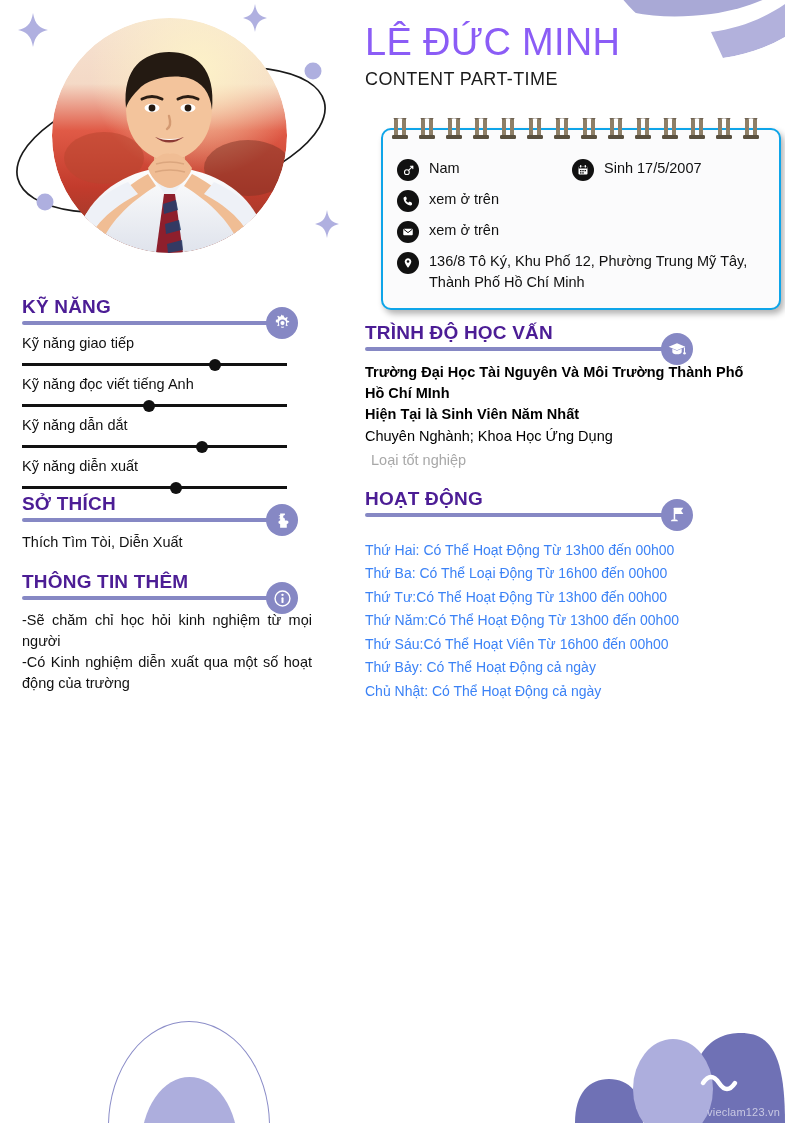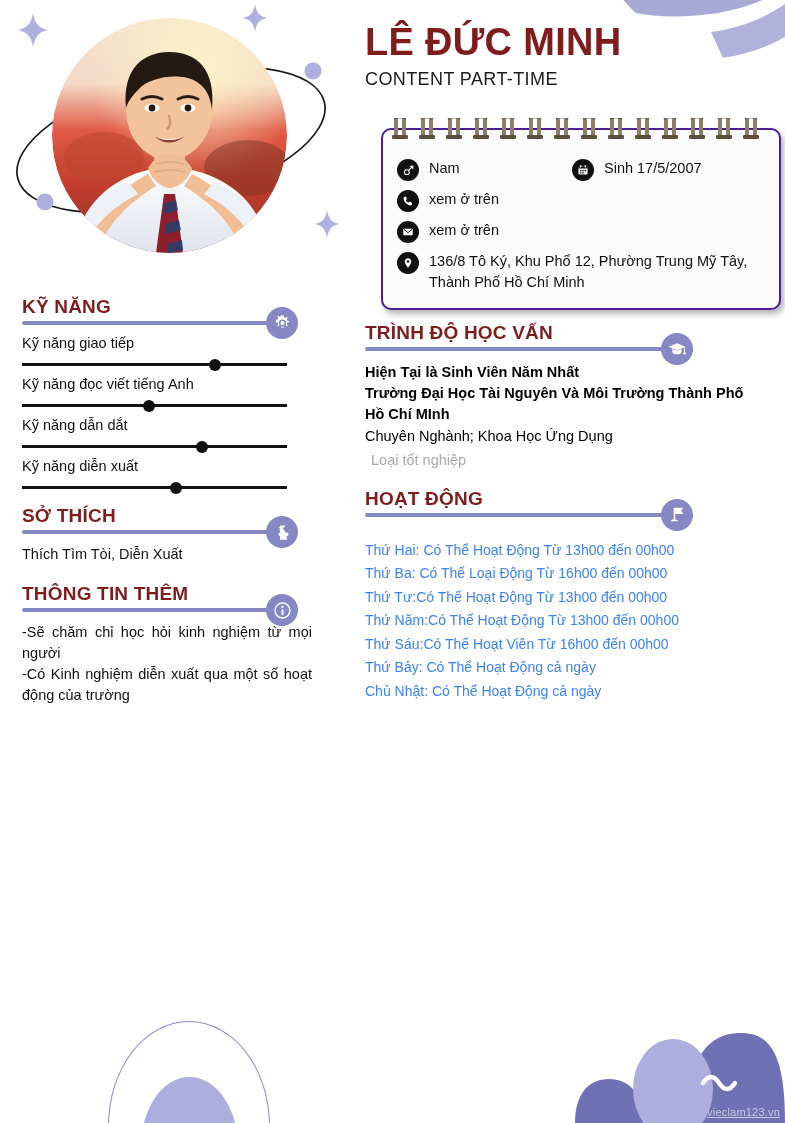--- a/index.html
+++ b/index.html
@@ -10,21 +10,21 @@
     overflow:hidden;
   }
   #page {
     position:relative;
     width:785px; height:1123px;
     background:#ffffff;
     overflow:hidden;
   }
 
   
-  .deco { position:absolute; pointer-events:none;text-decoration:underline; }
+  .deco { position:absolute; pointer-events:none; }
 
   #blob-top-right { top:-72px; right:-42px; width:330px; height:210px; overflow:hidden; }
   #blob-top-right svg { display:block; }
 
   #orbit-ring {
     left:6px; top:18px; width:330px; height:230px;
   }
   .sparkle { position:absolute; }
 
   #footer-rings { left:108px; bottom:-108px; width:162px; height:210px; }
@@ -47,32 +47,32 @@
   
   #photo-wrap {
     position:absolute; left:52px; top:18px;
     width:235px; height:235px; border-radius:50%; overflow:hidden;
   }
   #photo-wrap svg { display:block; }
 
   
   #header { position:absolute; left:365px; top:22px; width:400px; }
   #full-name {
-    font-size:38px; font-weight:bold; color:#7f1d1d; letter-spacing:.3px;
+    font-size:38px; font-weight:normal; color:#8b5cf6; letter-spacing:.3px;
     line-height:1.08; white-space:nowrap;
   }
   #job-title {
     font-size:18px; color:#1b1b1b; letter-spacing:.4px; margin-top:6px;
   }
 
   
   #contact-card {
     position:absolute; left:381px; top:128px; width:400px; height:182px;
     background:#fbfbfc;
-    border:2px solid #4c1d95;
+    border:2px solid #0ea5e9;
     border-radius:10px;
     box-shadow:3px 4px 6px rgba(0,0,0,.30);
   }
   #spiral { position:absolute; left:8px; top:-12px; width:384px; height:26px; }
   #contact-rows {
     position:absolute; left:14px; top:28px; right:10px;
   }
   .c-row { display:flex; align-items:flex-start; margin-bottom:8px; }
   .c-ico {
     width:22px; height:22px; border-radius:50%; background:#111;
@@ -84,21 +84,21 @@
   .c-split > .c-half { display:flex; align-items:flex-start; }
   .c-half.left { width:175px; }
 
   
   #left-col { position:absolute; left:22px; top:296px; width:290px; }
   #right-col { position:absolute; left:365px; top:322px; width:400px; }
 
   
   .sec { position:relative; margin-bottom:4px; }
   .sec-title {
-    font-size:19px; font-weight:bold; color:#7f1d1d;
+    font-size:19px; font-weight:bold; color:#4c1d95;
     letter-spacing:.2px; padding-bottom:3px;
   }
   .sec-bar { position:relative; height:4px; background:#8688c4; border-radius:2px; }
   .sec-badge {
     position:absolute; right:-8px; top:-14px;
     width:32px; height:32px; border-radius:50%;
     background:#8688c4;
     display:flex; align-items:center; justify-content:center;
   }
   .sec-badge svg { display:block; }
@@ -424,21 +424,21 @@
           </div>
         </div>
         <div class="skill">
           <div class="skill-name">Kỹ năng diễn xuất</div>
           <div class="slider">
             <div class="slider-dot" style="left: 58%;"></div>
           </div>
         </div>
       </div>
 
-    <div class="sec" style="margin-top:16px">
+    <div class="sec" style="margin-top:4px">
       <div class="sec-title">SỞ THÍCH</div>
       <div class="sec-bar left-bar">
         <div class="sec-badge">
           <svg width="19" height="19" viewBox="0 0 24 24" fill="#fff">
             <path d="M9,3 h6 v2.2 a2.2,2.2 0 1 0 0,4.4 V12 h2.4 a2.2,2.2 0 1 1 0,4.4 V21 H9 v-4.6 a2.2,2.2 0 1 1 0,-4.4 V9.6 H6.6 a2.2,2.2 0 1 0 0,-4.4 H9 Z"></path>
           </svg>
         </div>
       </div>
     </div>
     <div class="body-txt">Thích Tìm Tòi, Diễn Xuất</div>
@@ -470,22 +470,22 @@
           <svg width="20" height="20" viewBox="0 0 24 24" fill="#fff">
             <path d="M12,5 L22,9.3 L12,13.6 L2,9.3 Z"></path>
             <path d="M6.4,11.6 L6.4,15.6 C6.4,17.2 9,18.4 12,18.4 C15,18.4 17.6,17.2 17.6,15.6 L17.6,11.6 L12,14 Z"></path>
             <rect x="20.3" y="9.8" width="1.3" height="6.6" rx=".6"></rect>
             <circle cx="21" cy="17.2" r="1.5"></circle>
           </svg>
         </div>
       </div>
     </div>
     <div id="edu-block">
+      <div class="bold-line" style="font-size:14.5px;line-height:1.45">Trường Đại Học Tài Nguyên Và Môi Trường Thành Phố Hồ Chí MInh</div>
       <div class="bold-line" style="font-size:14.5px;line-height:1.45">Hiện Tại là Sinh Viên Năm Nhất</div>
-      <div class="bold-line" style="font-size:14.5px;line-height:1.45">Trường Đại Học Tài Nguyên Và Môi Trường Thành Phố Hồ Chí MInh</div>
       <div style="font-size:14.5px;line-height:1.45;margin-top:1px">Chuyên Nghành; Khoa Học Ứng Dụng</div>
       <div class="muted" style="font-size:14.5px;line-height:1.5;margin-top:3px">Loại tốt nghiệp</div>
     </div>
 
     <div class="sec" style="margin-top:16px">
       <div class="sec-title">HOẠT ĐỘNG</div>
       <div class="sec-bar right-bar">
         <div class="sec-badge">
           <svg width="19" height="19" viewBox="0 0 24 24" fill="#fff">
             <path d="M8.6,3.4 L19.4,3.4 L16.6,7.4 L19.4,11.4 L8.6,11.4 Z"></path>

